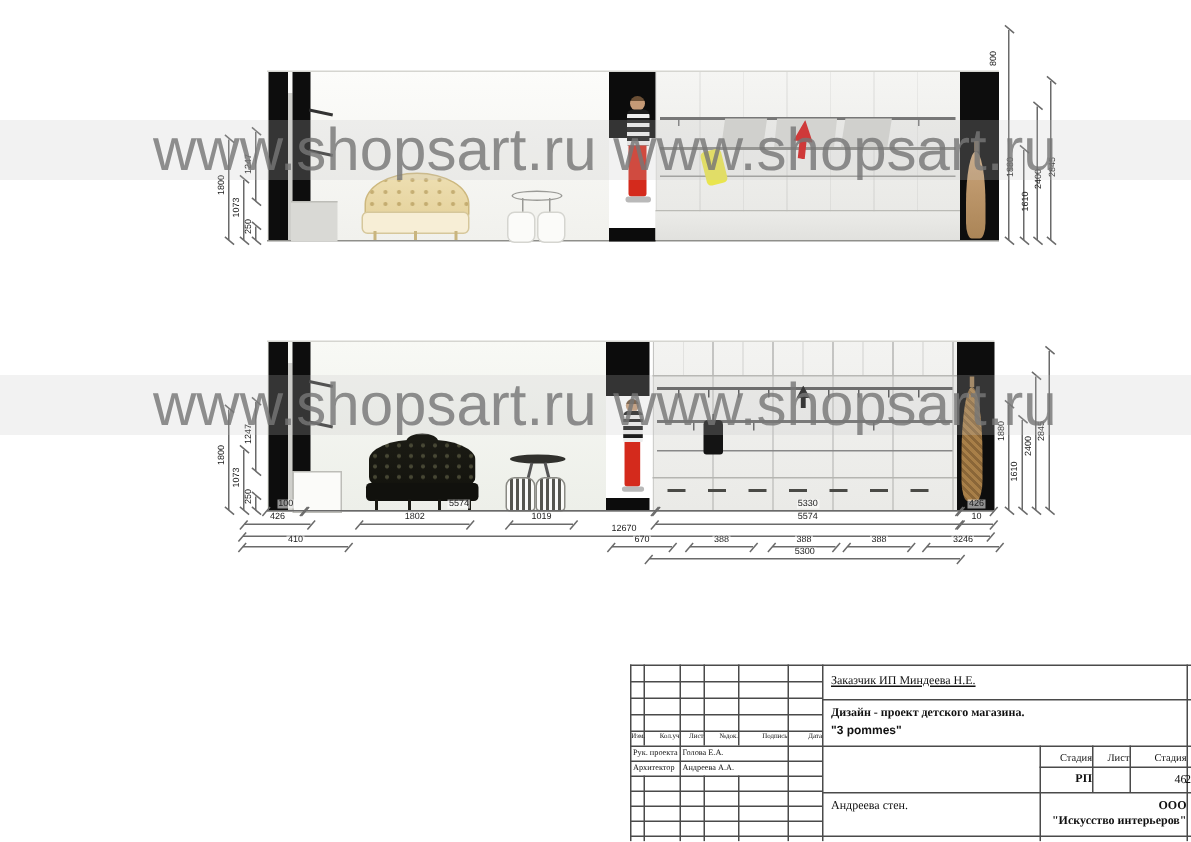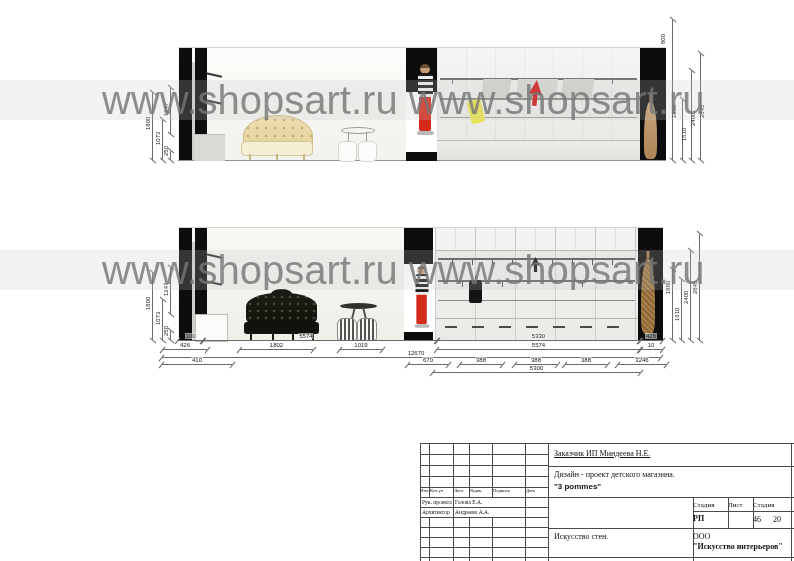--- a/index.html
+++ b/index.html
@@ -26,21 +26,21 @@
   .child .feet{width:17px;height:4px;background:#b9b9b9;border-radius:2px;}
   
   .mann{position:absolute;background:linear-gradient(#caa47a,#ab8557);border-radius:50% 50% 30% 30%/60% 60% 18% 18%;}
   .mann::before{content:"";position:absolute;top:-7px;left:50%;transform:translateX(-50%);width:3px;height:7px;background:#9c7a50;}
   .mann2{background:repeating-linear-gradient(45deg,#a87f48 0 2px,#8a6638 2px 4px);}
   .arrowshape{clip-path:polygon(50% 0,100% 55%,68% 55%,68% 100%,32% 100%,32% 55%,0 55%);}
   
   .tb{position:absolute;left:420px;top:443px;width:374px;height:118px;font-family:"Liberation Serif",serif;color:#111;}
   .tl{position:absolute;background:#4a4a4a;}
   .tt{position:absolute;white-space:nowrap;}
-  .ctr{text-align:left;}
+  .ctr{text-align:right;}
 </style>
 </head>
 <body>
 
 <div class="canvas">
 
   <div class="a" style="left:178px;top:48px;width:228px;height:112px;background:linear-gradient(180deg,#fcfcfa,#f1f1ed);"></div>
   <div class="a" style="left:437px;top:48px;width:203px;height:112px;background:repeating-linear-gradient(90deg,rgba(0,0,0,.05) 0 1px,transparent 1px 29px),linear-gradient(180deg,#f5f5f3,#e7e7e4);"></div>
   <div class="a" style="left:178px;top:47px;width:488px;height:1px;background:#d5d5d0;"></div>
   <div class="a" style="left:178px;top:160px;width:488px;height:1px;background:#8f8f8b;"></div>
@@ -298,26 +298,26 @@
     <span class="tt ctr" style="left:50px;top:45px;width:22px;font-size:4.6px;">№док.</span>
     <span class="tt ctr" style="left:73px;top:45px;width:32px;font-size:4.6px;">Подпись</span>
     <span class="tt ctr" style="left:106px;top:45px;width:22px;font-size:4.6px;">Дата</span>
 
     <span class="tt" style="left:2px;top:56px;font-size:5.5px;">Рук. проекта</span>
     <span class="tt" style="left:35px;top:56px;font-size:5.5px;">Голова Е.А.</span>
     <span class="tt" style="left:2px;top:66px;font-size:5.5px;">Архитектор</span>
     <span class="tt" style="left:35px;top:66px;font-size:5.5px;">Андреева А.А.</span>
 
     <span class="tt" style="left:134px;top:6px;font-size:8px;text-decoration:underline;">Заказчик ИП Миндеева Н.Е.</span>
-    <span class="tt" style="left:134px;top:27px;font-size:8px;">Дизайн - проект детского магазина.</span>
+    <span class="tt" style="left:134px;top:27px;font-size:8px;font-weight:bold;">Дизайн - проект детского магазина.</span>
     <span class="tt" style="left:134px;top:39px;font-size:8px;font-weight:bold;font-family:'Liberation Sans',sans-serif;">"3 pommes"</span>
     <span class="tt ctr" style="left:273px;top:58px;width:35px;font-size:7px;">Стадия</span>
     <span class="tt ctr" style="left:308px;top:58px;width:25px;font-size:7px;">Лист</span>
     <span class="tt ctr" style="left:333px;top:58px;width:38px;font-size:7px;">Стадия</span>
     <span class="tt ctr" style="left:273px;top:71px;width:35px;font-size:8px;font-weight:bold;">РП</span>
     <span class="tt ctr" style="left:308px;top:72px;width:25px;font-size:8px;padding-left:45px;">20</span>
     <span class="tt ctr" style="left:333px;top:72px;width:38px;font-size:8px;">46</span>
-    <span class="tt" style="left:134px;top:89px;font-size:8px;">Искусство стен.</span>
-    <span class="tt ctr" style="left:273px;top:89px;width:98px;font-size:8px;font-weight:normal;">ООО</span>
+    <span class="tt" style="left:134px;top:89px;font-size:8px;">Андреева стен.</span>
+    <span class="tt ctr" style="left:273px;top:89px;width:98px;font-size:8px;font-weight:bold;">ООО</span>
     <span class="tt ctr" style="left:273px;top:99px;width:98px;font-size:8px;font-weight:bold;">"Искусство интерьеров"</span>
   </div>
 
 </div>
 
 </body></html>

